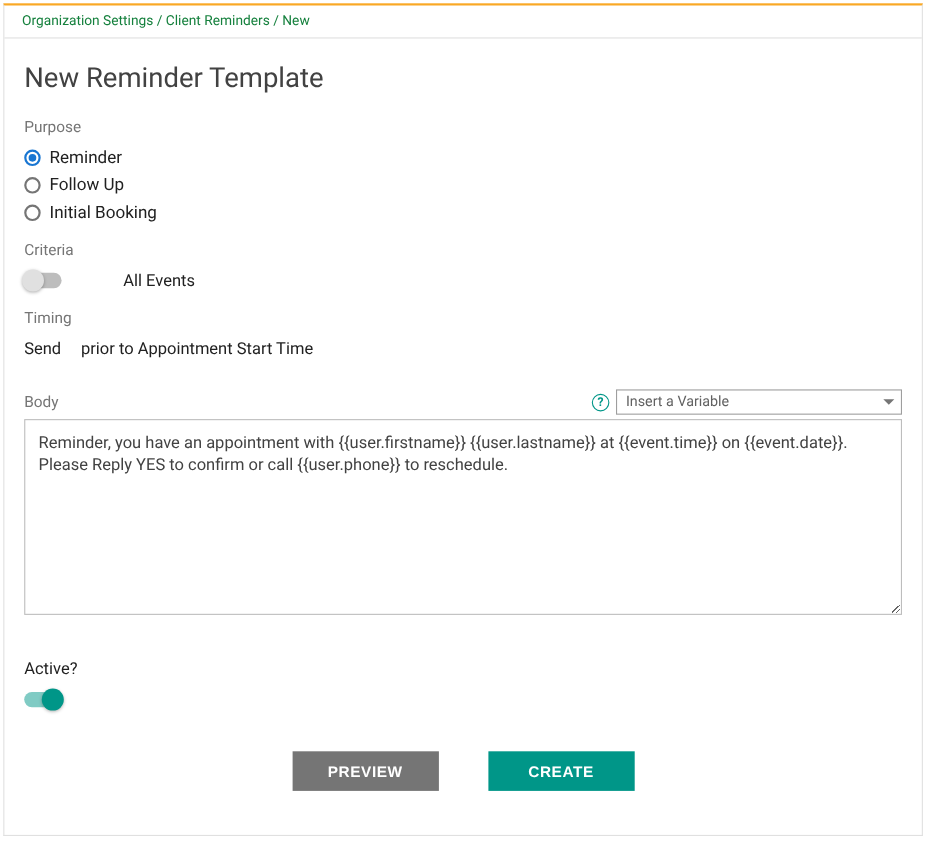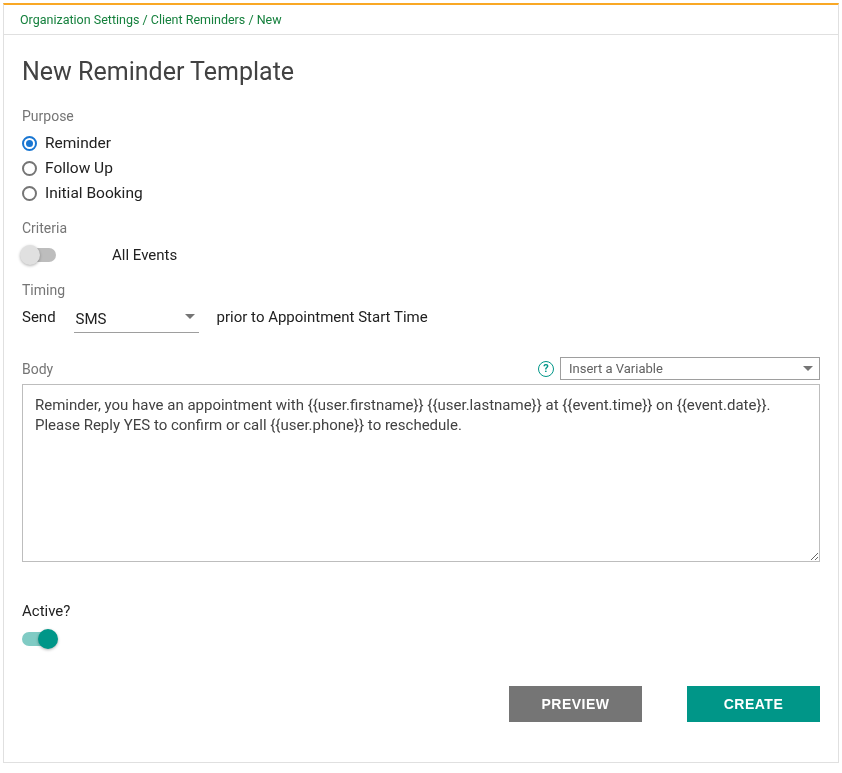--- a/index.html
+++ b/index.html
@@ -27,21 +27,21 @@
 .underline-select .arrow { position:absolute; right:4px; top:6px; width:0; height:0; border-left:5px solid transparent; border-right:5px solid transparent; border-top:5px solid #757575; }
 .timing-suffix { font-size: 15px; color: #212121; padding-bottom: 4px; }
 .body-header { display:flex; align-items:center; justify-content:space-between; margin-top: 24px; margin-bottom: 4px; }
 .help-icon { width:16px; height:16px; border:1.5px solid #009688; border-radius:50%; color:#009688; font-size:11px; font-weight:bold; display:inline-flex; align-items:center; justify-content:center; margin-right:6px; }
 .var-select-wrap { display:flex; align-items:center; }
 .var-select { border:1px solid #9e9e9e; padding: 3px 16px 3px 8px; font-size:13px; color:#616161; width: 260px; position:relative; cursor:pointer; background:#fff; }
 .var-select .arrow { position:absolute; right:6px; top:8px; width:0; height:0; border-left:5px solid transparent; border-right:5px solid transparent; border-top:5px solid #757575; }
 textarea { width: 100%; height: 178px; border: 1px solid #bdbdbd; padding: 10px 12px; font-size: 15px; font-family: inherit; color: #424242; resize: both; line-height:1.35; }
 .active-section { margin-top: 36px; }
 .active-label { font-size: 15px; color:#212121; margin-bottom: 12px; }
-.buttons { display:flex; justify-content:flex-end; gap: 45px; margin-top: 40px; }
+.buttons { display:flex; justify-content:center; gap: 45px; margin-top: 40px; }
 .btn { border:none; padding: 10px 0; width: 133px; font-size: 14px; font-weight: 600; letter-spacing: 0.5px; cursor:pointer; text-align:center; }
 .btn-preview { background:#757575; color:#fff; }
 .btn-create { background:#009688; color:#fff; }
 </style>
 </head>
 <body>
 
 <div class="outer">
   <div class="breadcrumb">Organization Settings / Client Reminders / New</div>
   <div class="content">
@@ -65,24 +65,20 @@
 
     <div class="section-label">Criteria</div>
     <div class="toggle-row">
       <div class="toggle"></div>
       <div class="toggle-label">All Events</div>
     </div>
 
     <div class="section-label">Timing</div>
     <div class="timing-row">
       <div class="send-lbl">Send</div>
-      <div class="underline-select">
-        <span>SMS</span>
-        <span class="arrow"></span>
-      </div>
       <div class="timing-suffix">prior to Appointment Start Time</div>
     </div>
 
     <div class="body-header">
       <div class="section-label" style="margin:0">Body</div>
       <div class="var-select-wrap">
         <span class="help-icon">?</span>
         <div class="var-select">
           <span>Insert a Variable</span>
           <span class="arrow"></span>

